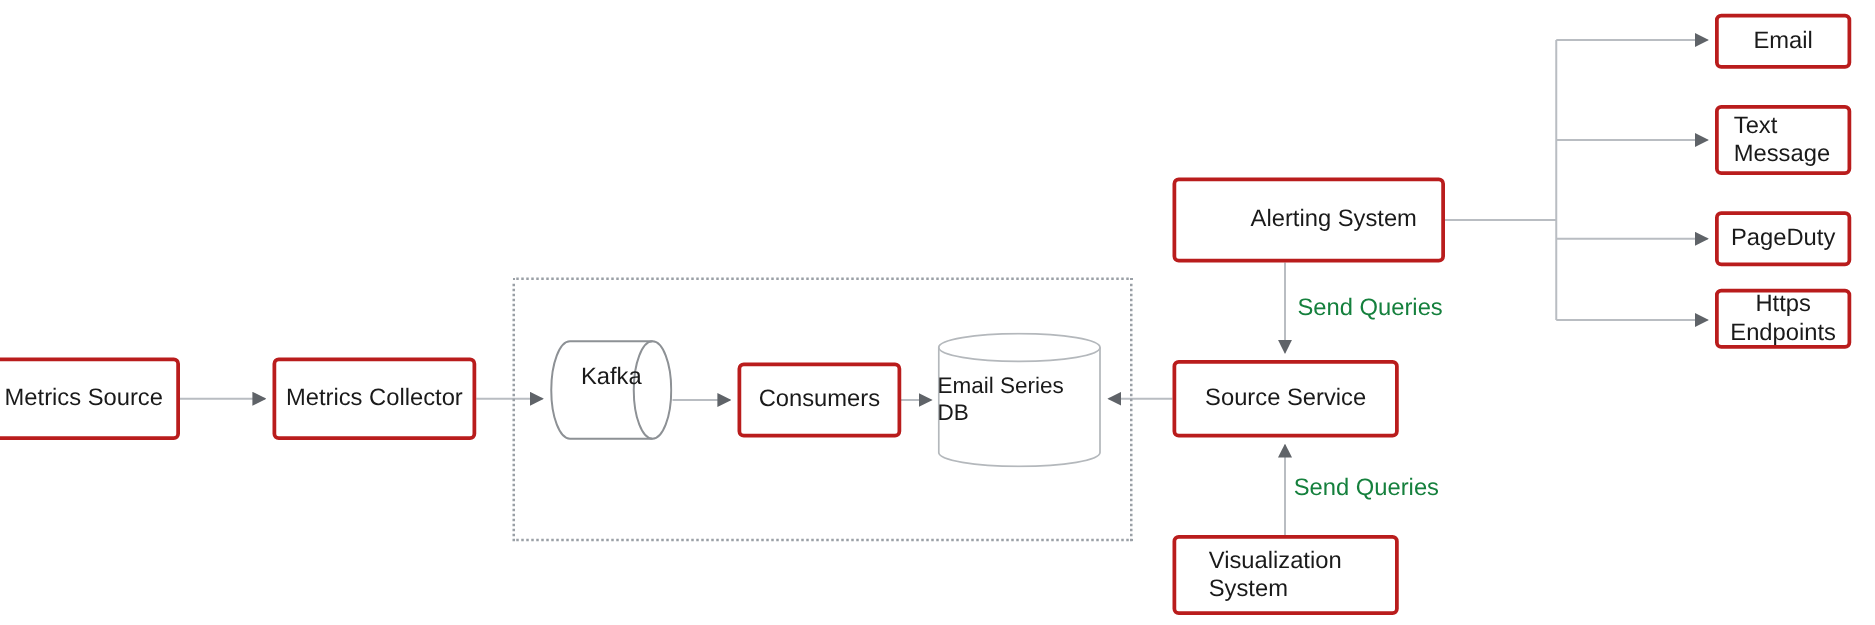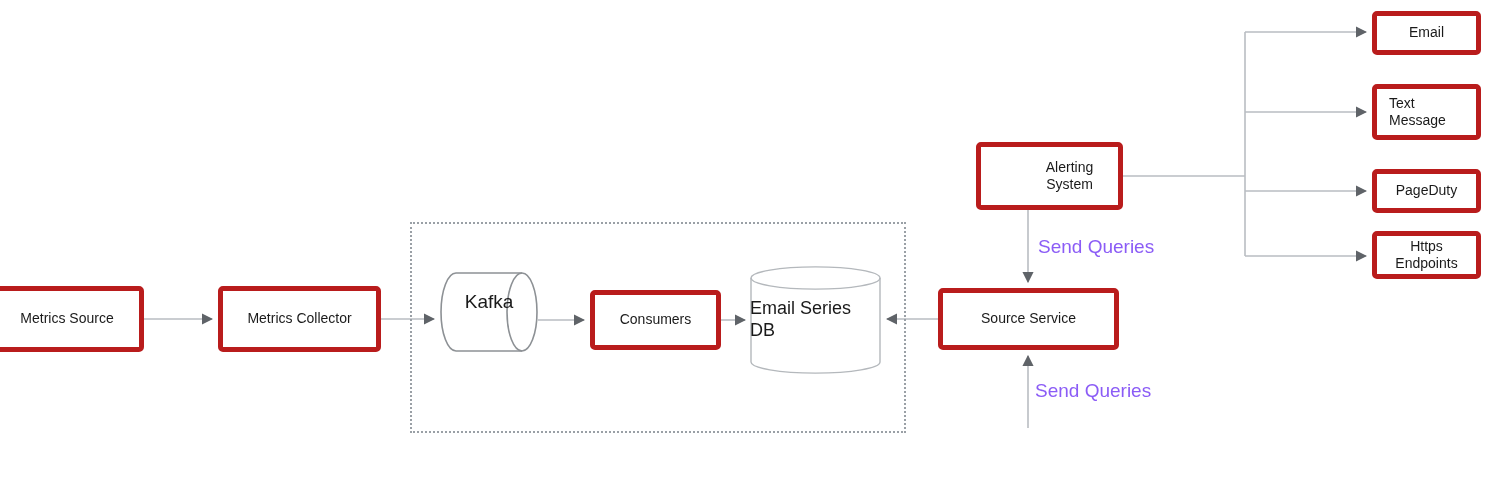--- a/index.html
+++ b/index.html
@@ -24,26 +24,26 @@
     left: 0;
     top: 0;
     width: 1500px;
     height: 500px;
     pointer-events: none;
   }
   .node {
     position: absolute;
     box-sizing: border-box;
     background: #ffffff;
-    border: 5px solid #b91c1c;
+    border: 3px solid #b91c1c;
     border-radius: 5px;
     display: flex;
     align-items: center;
     color: #1a1a1a;
-    font-size: 14px;
+    font-size: 19px;
     line-height: 1.22;
     white-space: pre-line;
     z-index: 3;
   }
   .node.center-text {
     justify-content: center;
     text-align: center;
   }
   .node.left-text {
     justify-content: flex-start;
@@ -74,21 +74,21 @@
     display: flex;
     align-items: center;
     justify-content: center;
     color: #1a1a1a;
     font-size: 19px;
     line-height: 1.22;
     z-index: 2;
   }
   .edge-label {
     position: absolute;
-    color: #8b5cf6;
+    color: #15803d;
     font-size: 19px;
     line-height: 1.2;
     white-space: nowrap;
     background: transparent;
     z-index: 4;
   }
   .group-box {
     position: absolute;
     box-sizing: border-box;
     border: 2px dotted #9aa0a6;
@@ -161,24 +161,28 @@
       <path d="M 1 12 A 64 11 0 0 1 130 12 L 130 96 A 64 11 0 0 1 1 96 Z" fill="#ffffff" stroke="#b4b8bc" stroke-width="1.4"></path>
       <path d="M 1 12 A 64 11 0 0 0 130 12" fill="none" stroke="#b4b8bc" stroke-width="1.4"></path>
     </svg>
     <span class="shape-label" style="font-size:18px;">Email Series DB</span>
   </div>
 
   <div class="node center-text" style="left:938px; top:288px; width:181px; height:62px;">
     <span class="node-label">Source Service</span>
   </div>
 
-  <div class="node center-text" style="left:976px; top:142px; width:147px; height:68px;padding-left:40px;">
+  <div class="node center-text" style="left:938px; top:142px; width:218px; height:68px;padding-left:40px;">
     <span class="node-label">Alerting System</span>
   </div>
 
+  <div class="node left-text" style="left:938px; top:428px; width:181px; height:64px; padding-left:26px;">
+    <span class="node-label">Visualization
+System</span>
+  </div>
 
   <div class="node center-text" style="left:1372px; top:11px; width:109px; height:44px;">
     <span class="node-label">Email</span>
   </div>
 
   <div class="node left-text" style="left:1372px; top:84px; width:109px; height:56px;">
     <span class="node-label">Text
 Message</span>
   </div>
 

